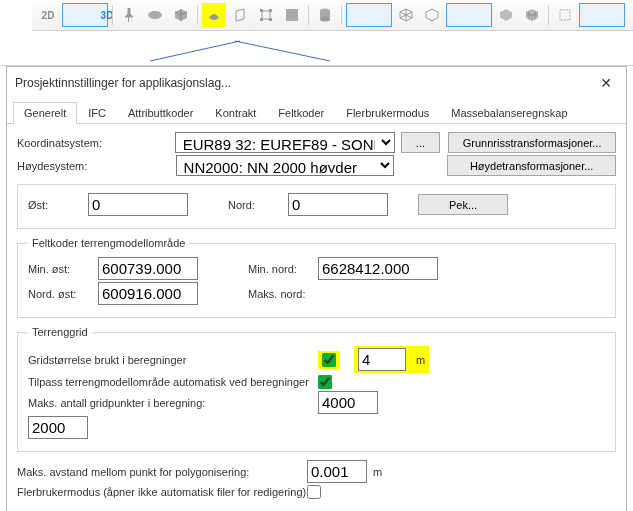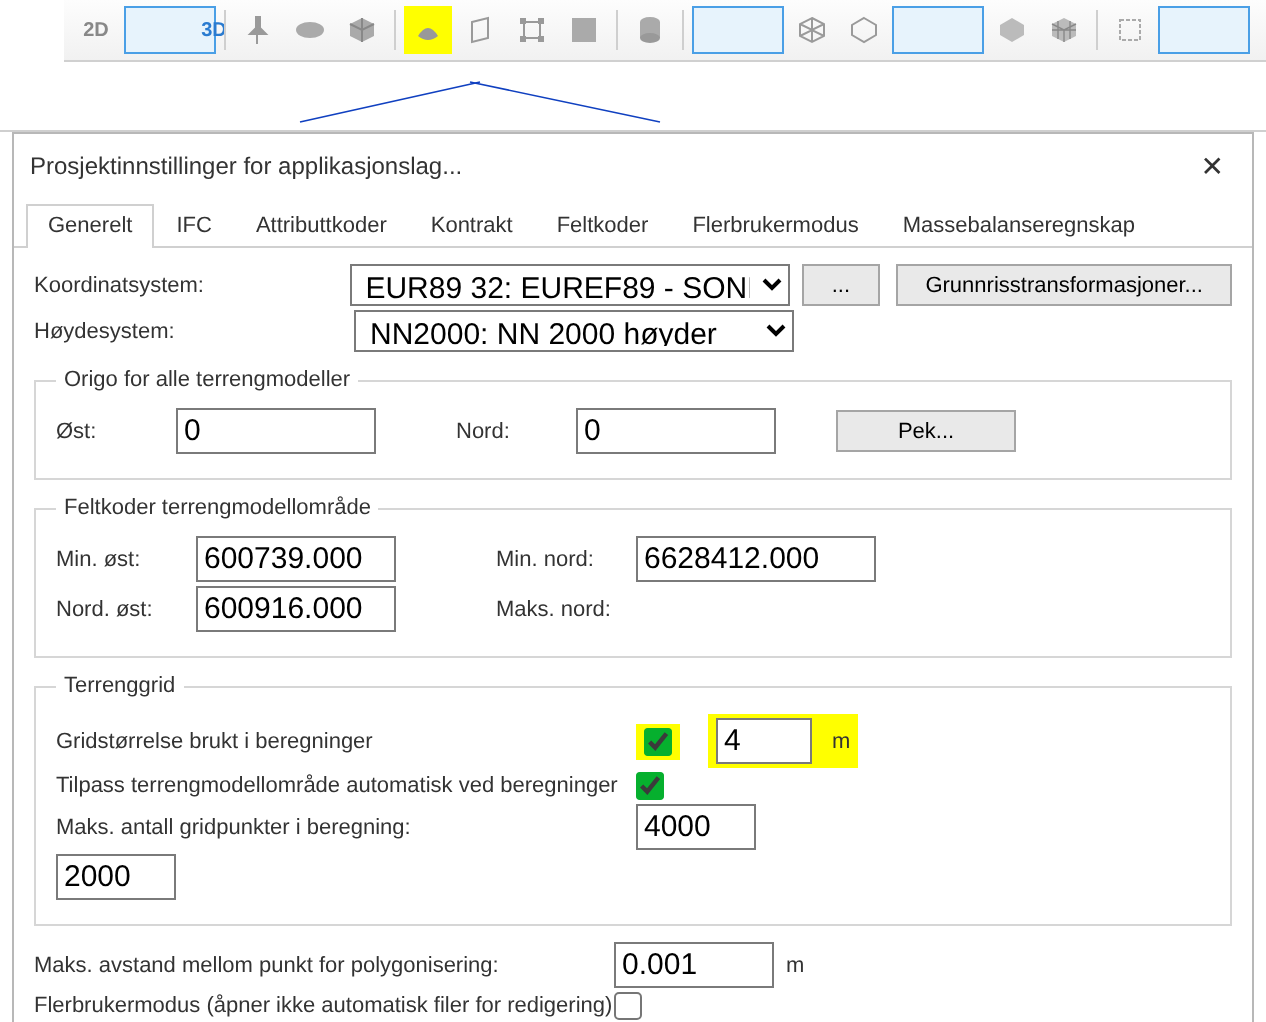--- a/index.html
+++ b/index.html
@@ -249,24 +249,24 @@
       <span style="width:8px"></span>
       <button class="btn" style="width:170px">Grunnrisstransformasjoner...</button>
     </div>
 
     <div class="row">
       <span class="lbl">Høydesystem:</span>
       <select style="width:220px">
         <option>NN2000: NN 2000 høyder</option>
       </select>
       <span style="width:54px"></span>
+      <button class="btn" style="width:170px">Høydetransformasjoner...</button>
     </div>
 
     <fieldset>
-      <legend>Origo for alle terrengmodeller</legend>
       <div class="row">
         <span class="sublbl">Øst:</span>
         <input type="text" class="num" value="0" style="">
         <span style="width:40px"></span>
         <span class="sublbl">Nord:</span>
         <input type="text" class="num" value="0" style="">
         <span style="width:30px"></span>
         <button class="btn" style="width:90px">Pek...</button>
       </div>
     </fieldset>
@@ -310,21 +310,21 @@
         <span style="width:290px">Maks. antall gridpunkter i beregning:</span>
         <input type="text" style="width: 60px;" value="4000">
       </div>
       <div class="row">
         <input type="text" style="width: 60px;" value="2000">
       </div>
     </fieldset>
 
     <div class="row" style="margin-top:8px">
       <span style="width:290px">Maks. avstand mellom punkt for polygonisering:</span>
-      <input type="text" style="width: 80px;" value="0.001">
+      <input type="text" style="width: 60px;" value="0.001">
       <span style="width:6px"></span>
       <span>m</span>
     </div>
 
     <div class="row">
       <span style="width:290px">Flerbrukermodus (åpner ikke automatisk filer for redigering)</span>
       <input type="checkbox" style="">
     </div>
 
   </div>

